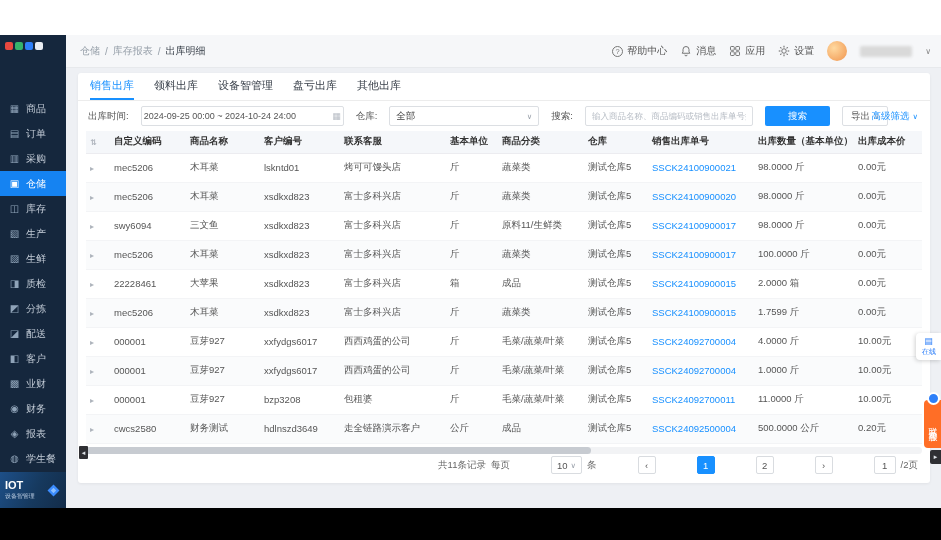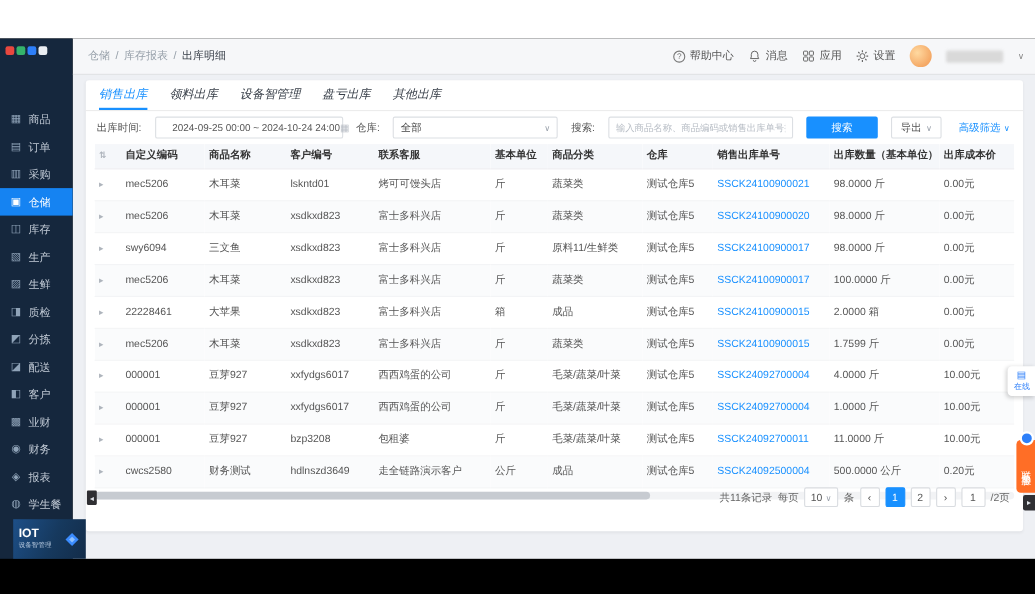--- a/index.html
+++ b/index.html
@@ -9,63 +9,63 @@
   
   .sidebar{position:absolute;left:0;top:35px;width:66px;height:473px;background:#15273d;z-index:3;}
   .logo{display:flex;gap:2px;padding:7px 0 0 5px;}
   .dot{width:8px;height:8px;border-radius:2px;}
   .dot.r{background:#e8483f}.dot.g{background:#35b36b}.dot.b{background:#2d7ff9}.dot.w{background:#e9edf2}
   .side-menu{margin-top:46px;}
   .side-item{height:25px;display:flex;align-items:center;gap:6px;padding-left:9px;color:#c2cbd6;font-size:10px;cursor:pointer;white-space:nowrap;}
   .side-item .s-icon{color:#8fa3b8;font-size:10px;width:11px;text-align:center;}
   .side-item.active{background:#1583f2;color:#fff;}
   .side-item.active .s-icon{color:#fff;}
-  .side-footer{position:absolute;left:0;bottom:0;width:66px;height:36px;background:linear-gradient(115deg,#1d4f88 0%,#16395e 55%,#132c49 100%);display:flex;align-items:center;justify-content:space-between;padding:0 5px;margin-left:12px;}
+  .side-footer{position:absolute;left:0;bottom:0;width:66px;height:36px;background:linear-gradient(115deg,#1d4f88 0%,#16395e 55%,#132c49 100%);display:flex;align-items:center;justify-content:space-between;padding:0 5px;}
   .brand{color:#fff;font-size:11px;font-weight:bold;line-height:12px;}
   .brand-sub{color:#b9cbe0;font-size:7px;white-space:nowrap;transform:scale(.85);transform-origin:left center;}
   
   .topbar{position:absolute;left:66px;top:35px;width:875px;height:33px;background:#f6f7f9;border-bottom:1px solid #e7e9ec;display:flex;align-items:center;z-index:2;}
   .breadcrumb{padding-left:14px;font-size:10px;color:#97a0aa;display:flex;gap:5px;align-items:center;}
   .breadcrumb .cur{color:#39404a;}
   .topbar-right{position:absolute;right:10px;top:0;height:100%;display:flex;align-items:center;gap:13px;font-size:10px;color:#555;}
   .tb-item{display:flex;align-items:center;gap:4px;cursor:pointer;}
   .qcircle{width:11px;height:11px;border:1px solid #777;border-radius:50%;display:inline-flex;align-items:center;justify-content:center;font-size:7.5px;color:#777;}
   .avatar{width:20px;height:20px;border-radius:50%;background:radial-gradient(circle at 35% 35%,#ffd9a0,#f0944d);}
   .blur-name{width:52px;height:11px;background:#d9d9d9;border-radius:2px;filter:blur(1.5px);}
   .tb-caret{color:#888;font-size:8px;}
   
   .content{position:absolute;left:66px;top:68px;width:875px;height:440px;background:#eef0f4;z-index:1;}
   .card{position:absolute;left:12px;top:5px;width:852px;height:410px;background:#fff;border-radius:3px;box-shadow:0 1px 3px rgba(0,0,0,.06);}
   .tabs{height:28px;display:flex;gap:20px;align-items:stretch;padding:0 12px;border-bottom:1px solid #ececec;}
-  .tab{display:flex;align-items:center;font-size:11px;color:#39404a;border-bottom:2px solid transparent;cursor:pointer;font-style:italic;}
+  .tab{display:flex;align-items:center;font-size:11px;color:#39404a;border-bottom:2px solid transparent;cursor:pointer;}
   .tab.active{color:#1890ff;border-bottom-color:#1890ff;}
   .filters{height:26px;display:flex;align-items:center;gap:12px;padding:0 10px;font-size:9.5px;color:#555;position:relative;margin-top:2px;}
   .flabel{white-space:nowrap;}
-  .datebox{width:171px;height:20px;border:1px solid #dcdfe3;border-radius:2px;display:flex;align-items:center;justify-content:space-between;padding:0 15px;background:#fff;font-size:9px;color:#555;white-space:nowrap;cursor:pointer;}
+  .datebox{width:203px;height:20px;border:1px solid #dcdfe3;border-radius:2px;display:flex;align-items:center;justify-content:space-between;padding:0 2px;background:#fff;font-size:9px;color:#555;white-space:nowrap;cursor:pointer;}
   .cal{color:#b9bec6;font-size:9px;}
   .selectbox{width:150px;height:20px;border:1px solid #dcdfe3;border-radius:2px;display:flex;align-items:center;justify-content:space-between;padding:0 6px;background:#fff;color:#444;cursor:pointer;}
   .caret{color:#9aa1ab;font-size:7.5px;}
   .searchinput{width:168px;height:20px;border:1px solid #dcdfe3;border-radius:2px;padding:0 6px;font-size:8.5px;color:#444;font-family:inherit;}
   .searchinput::placeholder{color:#b6bcc4;}
   .btn-primary{height:20px;padding:0 23px;background:#1890ff;border:none;border-radius:2px;color:#fff;font-size:9.5px;font-family:inherit;cursor:pointer;}
   .btn-default{height:20px;padding:0 8px;background:#fff;border:1px solid #dcdfe3;border-radius:2px;color:#555;font-size:9.5px;display:flex;align-items:center;gap:4px;font-family:inherit;cursor:pointer;}
   .advanced{position:absolute;right:12px;color:#1890ff;display:flex;align-items:center;gap:3px;cursor:pointer;}
   .advanced .caret{color:#1890ff;}
   
   .grid{width:836px;margin:2px 8px 0;border-collapse:collapse;table-layout:fixed;font-size:9.5px;}
   .grid th{background:#f5f7fa;color:#333;font-weight:bold;text-align:left;height:22px;padding:0 4px;white-space:nowrap;overflow:hidden;border-bottom:1px solid #ececf0;}
   .grid td{height:29px;padding:0 4px;color:#555;white-space:nowrap;overflow:hidden;border-bottom:1px solid #f3f4f6;}
   .grid tbody tr:nth-child(even){background:#fafbfc;}
   .grid td.link{color:#1890ff;cursor:pointer;}
   .expand{color:#aeb4bc;font-size:8px;cursor:pointer;}
   .hscroll{margin:3px 8px 0;height:7px;background:#f2f3f5;border-radius:4px;position:relative;cursor:pointer;}
   .thumb{position:absolute;left:0;top:0;height:7px;width:505px;background:#c7cbd1;border-radius:4px;}
   
-  .pagination{position:absolute;right:12px;bottom:22px;display:flex;align-items:center;gap:5px;font-size:9.5px;color:#666;}
-  .pagebox{min-width:18px;height:18px;border:1px solid #d9dce0;border-radius:2px;display:inline-flex;align-items:center;justify-content:center;background:#fff;padding:0 3px;cursor:pointer;color:#555;}
+  .pagination{position:absolute;right:12px;bottom:9px;display:flex;align-items:center;gap:5px;font-size:9.5px;color:#666;}
+  .pagebox{min-width:18px;height:18px;border:1px solid #d9dce0;border-radius:2px;display:inline-flex;align-items:center;justify-content:center;background:#fff;padding:0 3px;cursor:pointer;color:#555;margin-left:36px;}
   .pagebox.active{background:#1890ff;border-color:#1890ff;color:#fff;}
   .sizebox{gap:3px;padding:0 5px;}
   .jumpbox{min-width:22px;}
   
   .float-online{position:absolute;right:0;top:333px;width:25px;height:27px;background:#fff;border-radius:4px 0 0 4px;box-shadow:-1px 1px 4px rgba(0,0,0,.18);display:flex;flex-direction:column;align-items:center;justify-content:center;z-index:5;cursor:pointer;}
   .oicon{color:#2d7ff9;font-size:9px;line-height:9px;}
   .olabel{color:#2d7ff9;font-size:8px;transform:scale(.9);}
   .float-service{position:absolute;right:0;top:400px;width:17px;height:48px;background:#ff6e26;border-radius:4px 0 0 4px;display:flex;align-items:center;justify-content:center;z-index:5;cursor:pointer;}
   .badge{position:absolute;top:-8px;right:1px;width:13px;height:13px;border-radius:50%;background:#2d7ff9;border:2px solid #fff;}
   .svc-label{writing-mode:vertical-rl;color:#fff;font-size:9px;letter-spacing:2px;}

